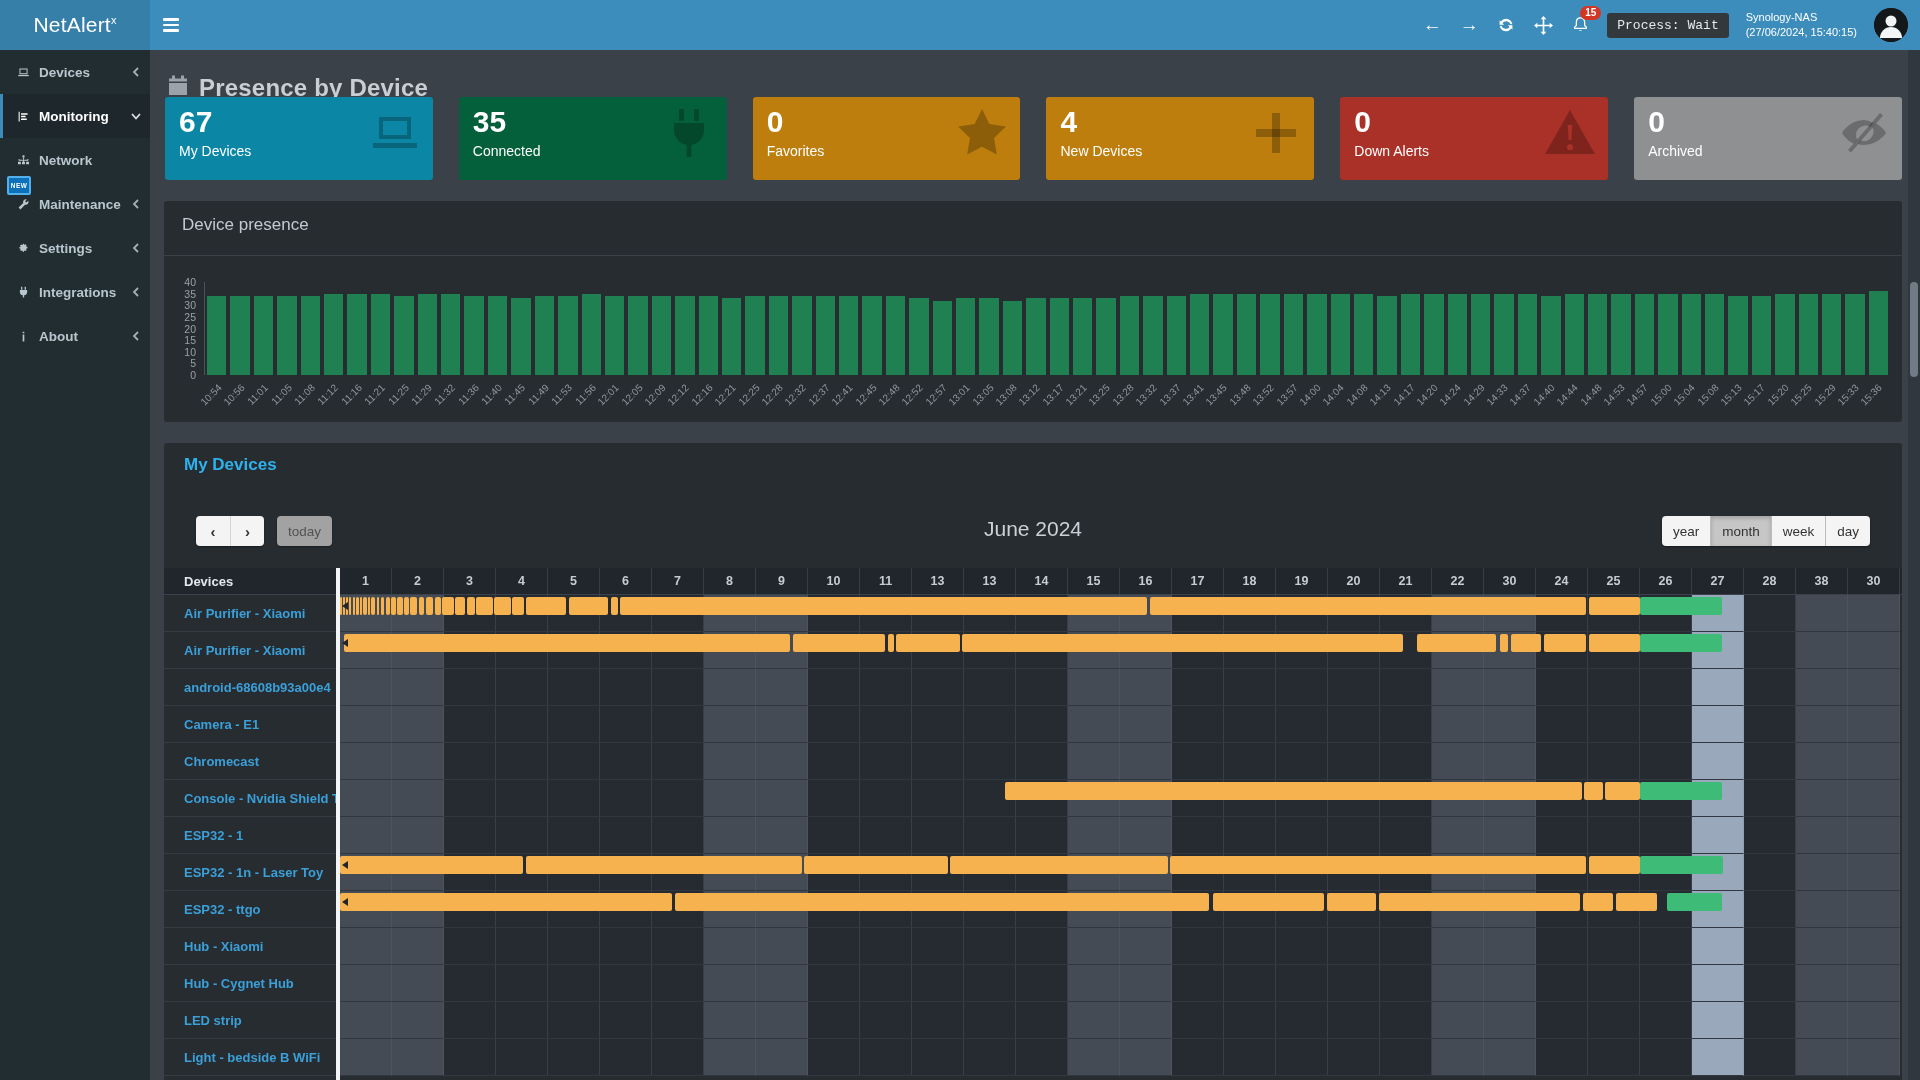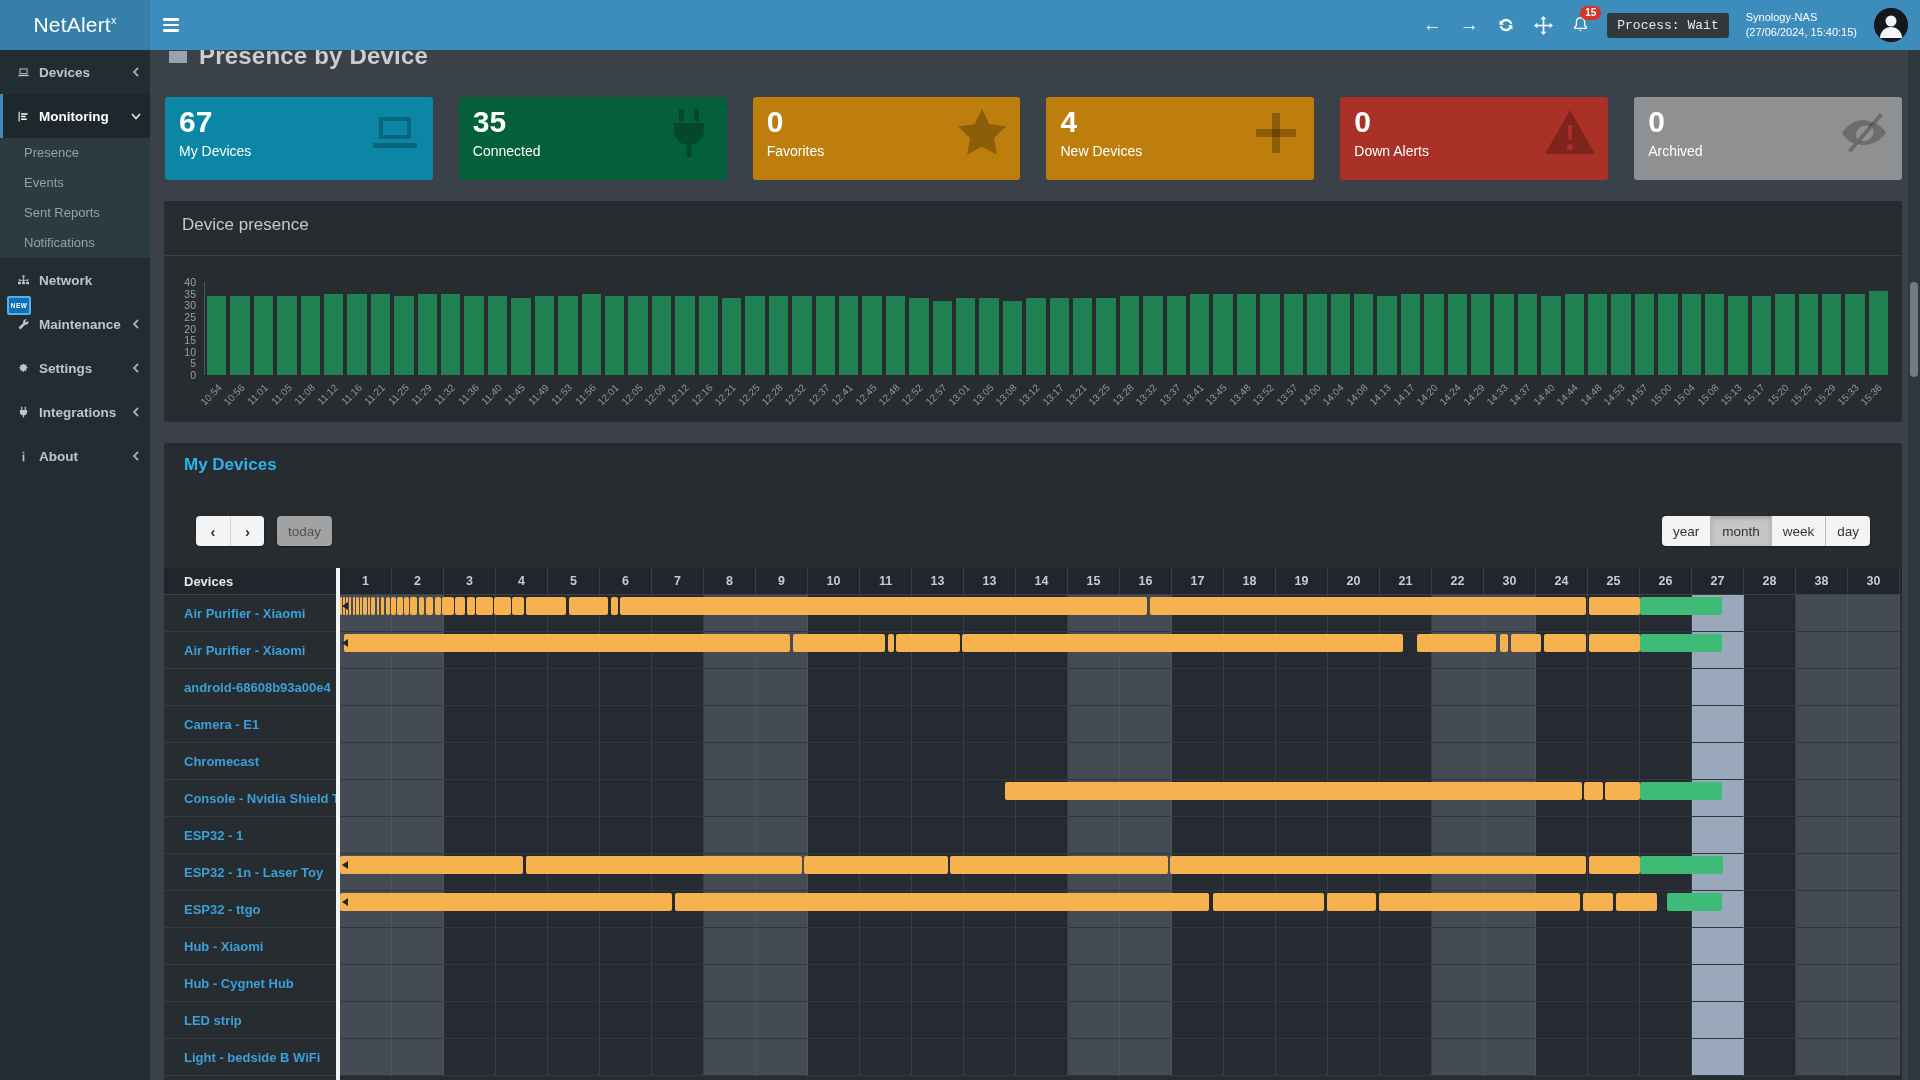--- a/index.html
+++ b/index.html
@@ -34,21 +34,21 @@
   .side-icon { width:15px; height:15px; display:flex; align-items:center; justify-content:center; }
   .side-icon svg { display:block; }
   .chev { width:12px; display:flex; align-items:center; justify-content:center; opacity:.85; }
   .submenu { background:#2c3b41; }
   .submenu .sub-item { height:30px; line-height:30px; padding-left:24px; color:#93a1a8; font-size:13px; cursor:pointer; }
   .new-badge { position:absolute; left:4px; top:-6px; width:24px; height:19px; background:#0c71b8; border:2px solid #54b0ea;
                color:#fff; font-size:6.5px; font-weight:bold; display:flex; align-items:center; justify-content:center;
                border-radius:2px; letter-spacing:.4px; z-index:5; }
 
   
-  .page-header { position:absolute; left:166px; top:42px; display:flex; align-items:center; gap:9px; color:#c9ced3; }
+  .page-header { position:absolute; left:166px; top:74px; display:flex; align-items:center; gap:9px; color:#c9ced3; }
   .page-header .cal-ico { color:#9aa3ab; }
   .page-title { font-size:24px; font-weight:bold; letter-spacing:.2px; }
 
   
   .cards { position:absolute; left:165px; top:97px; width:1737px; height:83px; display:flex; gap:26px; }
   .card { flex:1; border-radius:3px; position:relative; padding:8px 14px; color:#fff; cursor:pointer; overflow:hidden; }
   .card .value { font-size:30px; font-weight:bold; line-height:1.15; }
   .card .label { font-size:14px; margin-top:3px; }
   .card .cicon { position:absolute; right:10px; top:8px; width:56px; height:56px; }
 
@@ -173,26 +173,20 @@
           <path d="M2 2h1.3v12H2z"></path>
           <path d="M5 4h8v1.8H5zM5 7.2h5.5V9H5zM5 10.4h7v1.8H5z"></path>
         </svg>
       </span>
       <span class="lbl">Monitoring</span>
       <span class="chev">
         <svg width="12" height="10" viewBox="0 0 12 10">
           <polyline points="2,3 6,7.5 10,3" fill="none" stroke="currentColor" stroke-width="1.8"></polyline>
         </svg>
       </span>
-    </div>
-    <div class="submenu">
-      <div class="sub-item">Presence</div>
-      <div class="sub-item">Events</div>
-      <div class="sub-item">Sent Reports</div>
-      <div class="sub-item">Notifications</div>
     </div>
     <div class="side-item">
       <span class="side-icon">
         <svg width="13" height="13" viewBox="0 0 16 16" fill="currentColor">
           <path d="M6.8 1.5h2.4v3H6.8z"></path>
           <path d="M7.4 4.5h1.2v2H7.4zM2 8h1.2v-1.5h9.6V8H14v-2H2z M2.6 6.5h1.2V8H2.6z"></path>
           <path d="M1.2 9.5h3.6v3H1.2zM6.2 9.5h3.6v3H6.2zM11.2 9.5h3.6v3h-3.6zM7.4 6.5h1.2v3H7.4zM2.4 7.4h11.2v1H2.4z"></path>
         </svg>
       </span>
       <span class="lbl">Network</span>
@@ -479,20 +473,21 @@
 </div>
 
 <div class="cal-panel">
   <div class="cal-title">My Devices</div>
   <div class="toolbar">
     <div class="nav-group">
       <button class="btn">‹</button>
       <button class="btn">›</button>
     </div>
     <button class="btn today-btn">today</button>
+    <div class="cal-month-title">June 2024</div>
     <div class="view-group" id="view-group">
         <button class="btn">year</button>
         <button class="btn active">month</button>
         <button class="btn">week</button>
         <button class="btn">day</button>
       </div>
   </div>
   <div class="cal-table">
     <div class="vdivider"></div>
     <div class="cal-head" id="cal-head">

